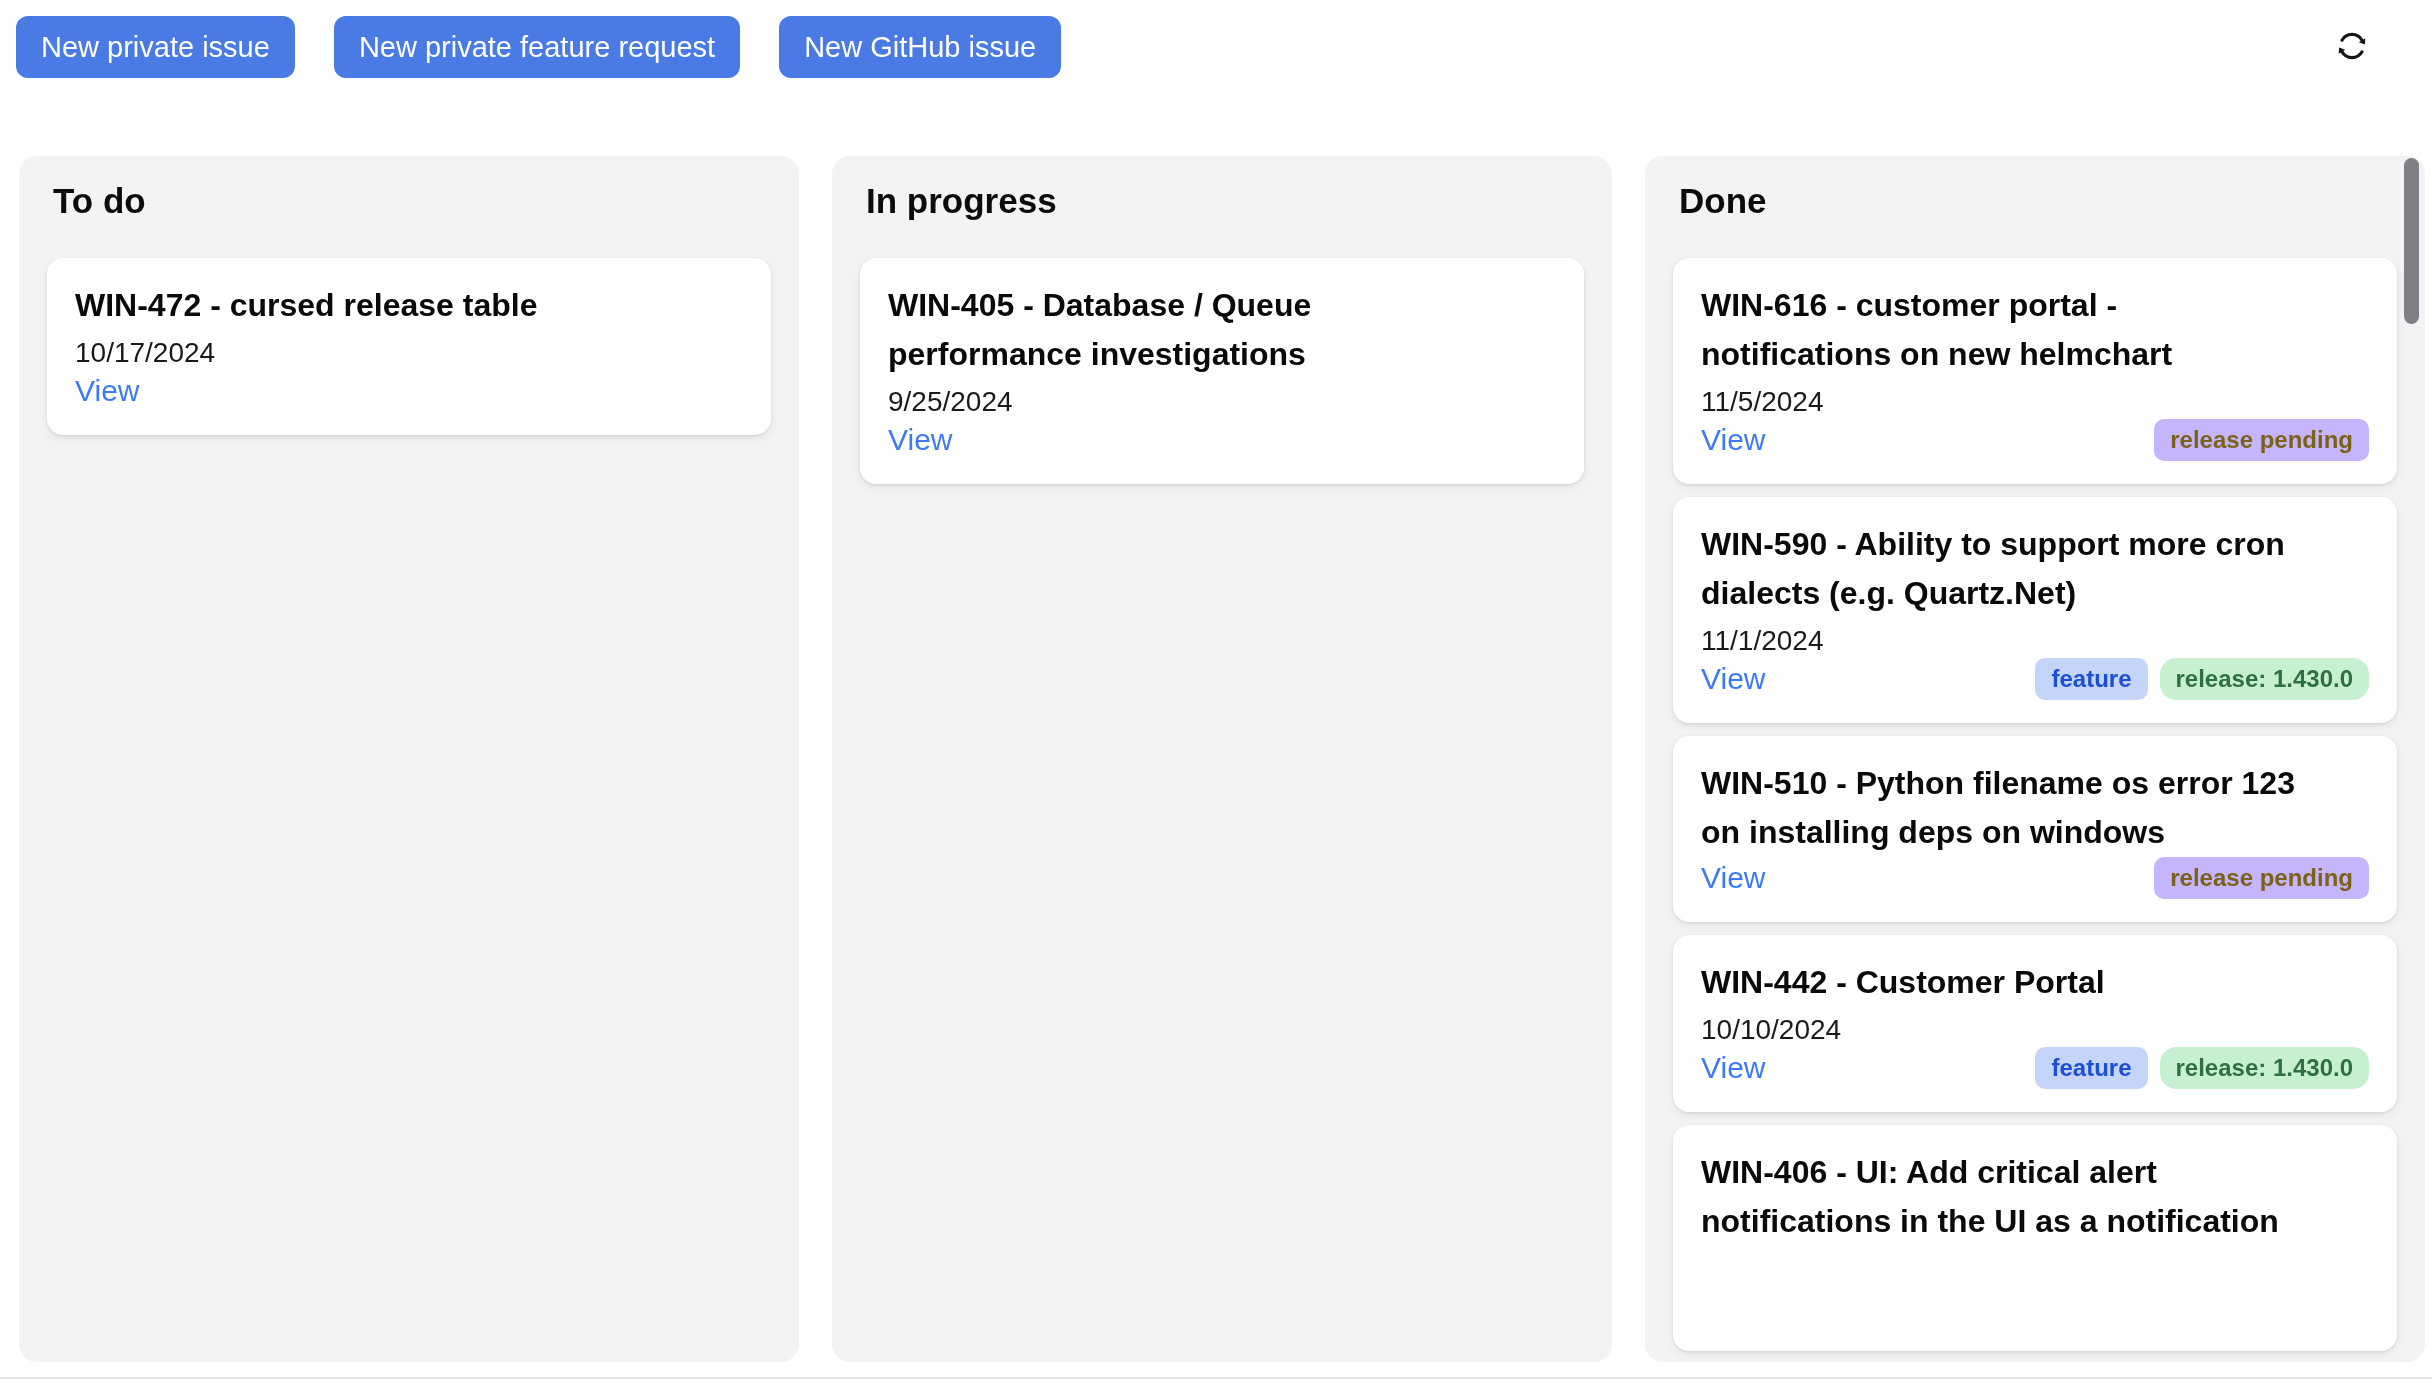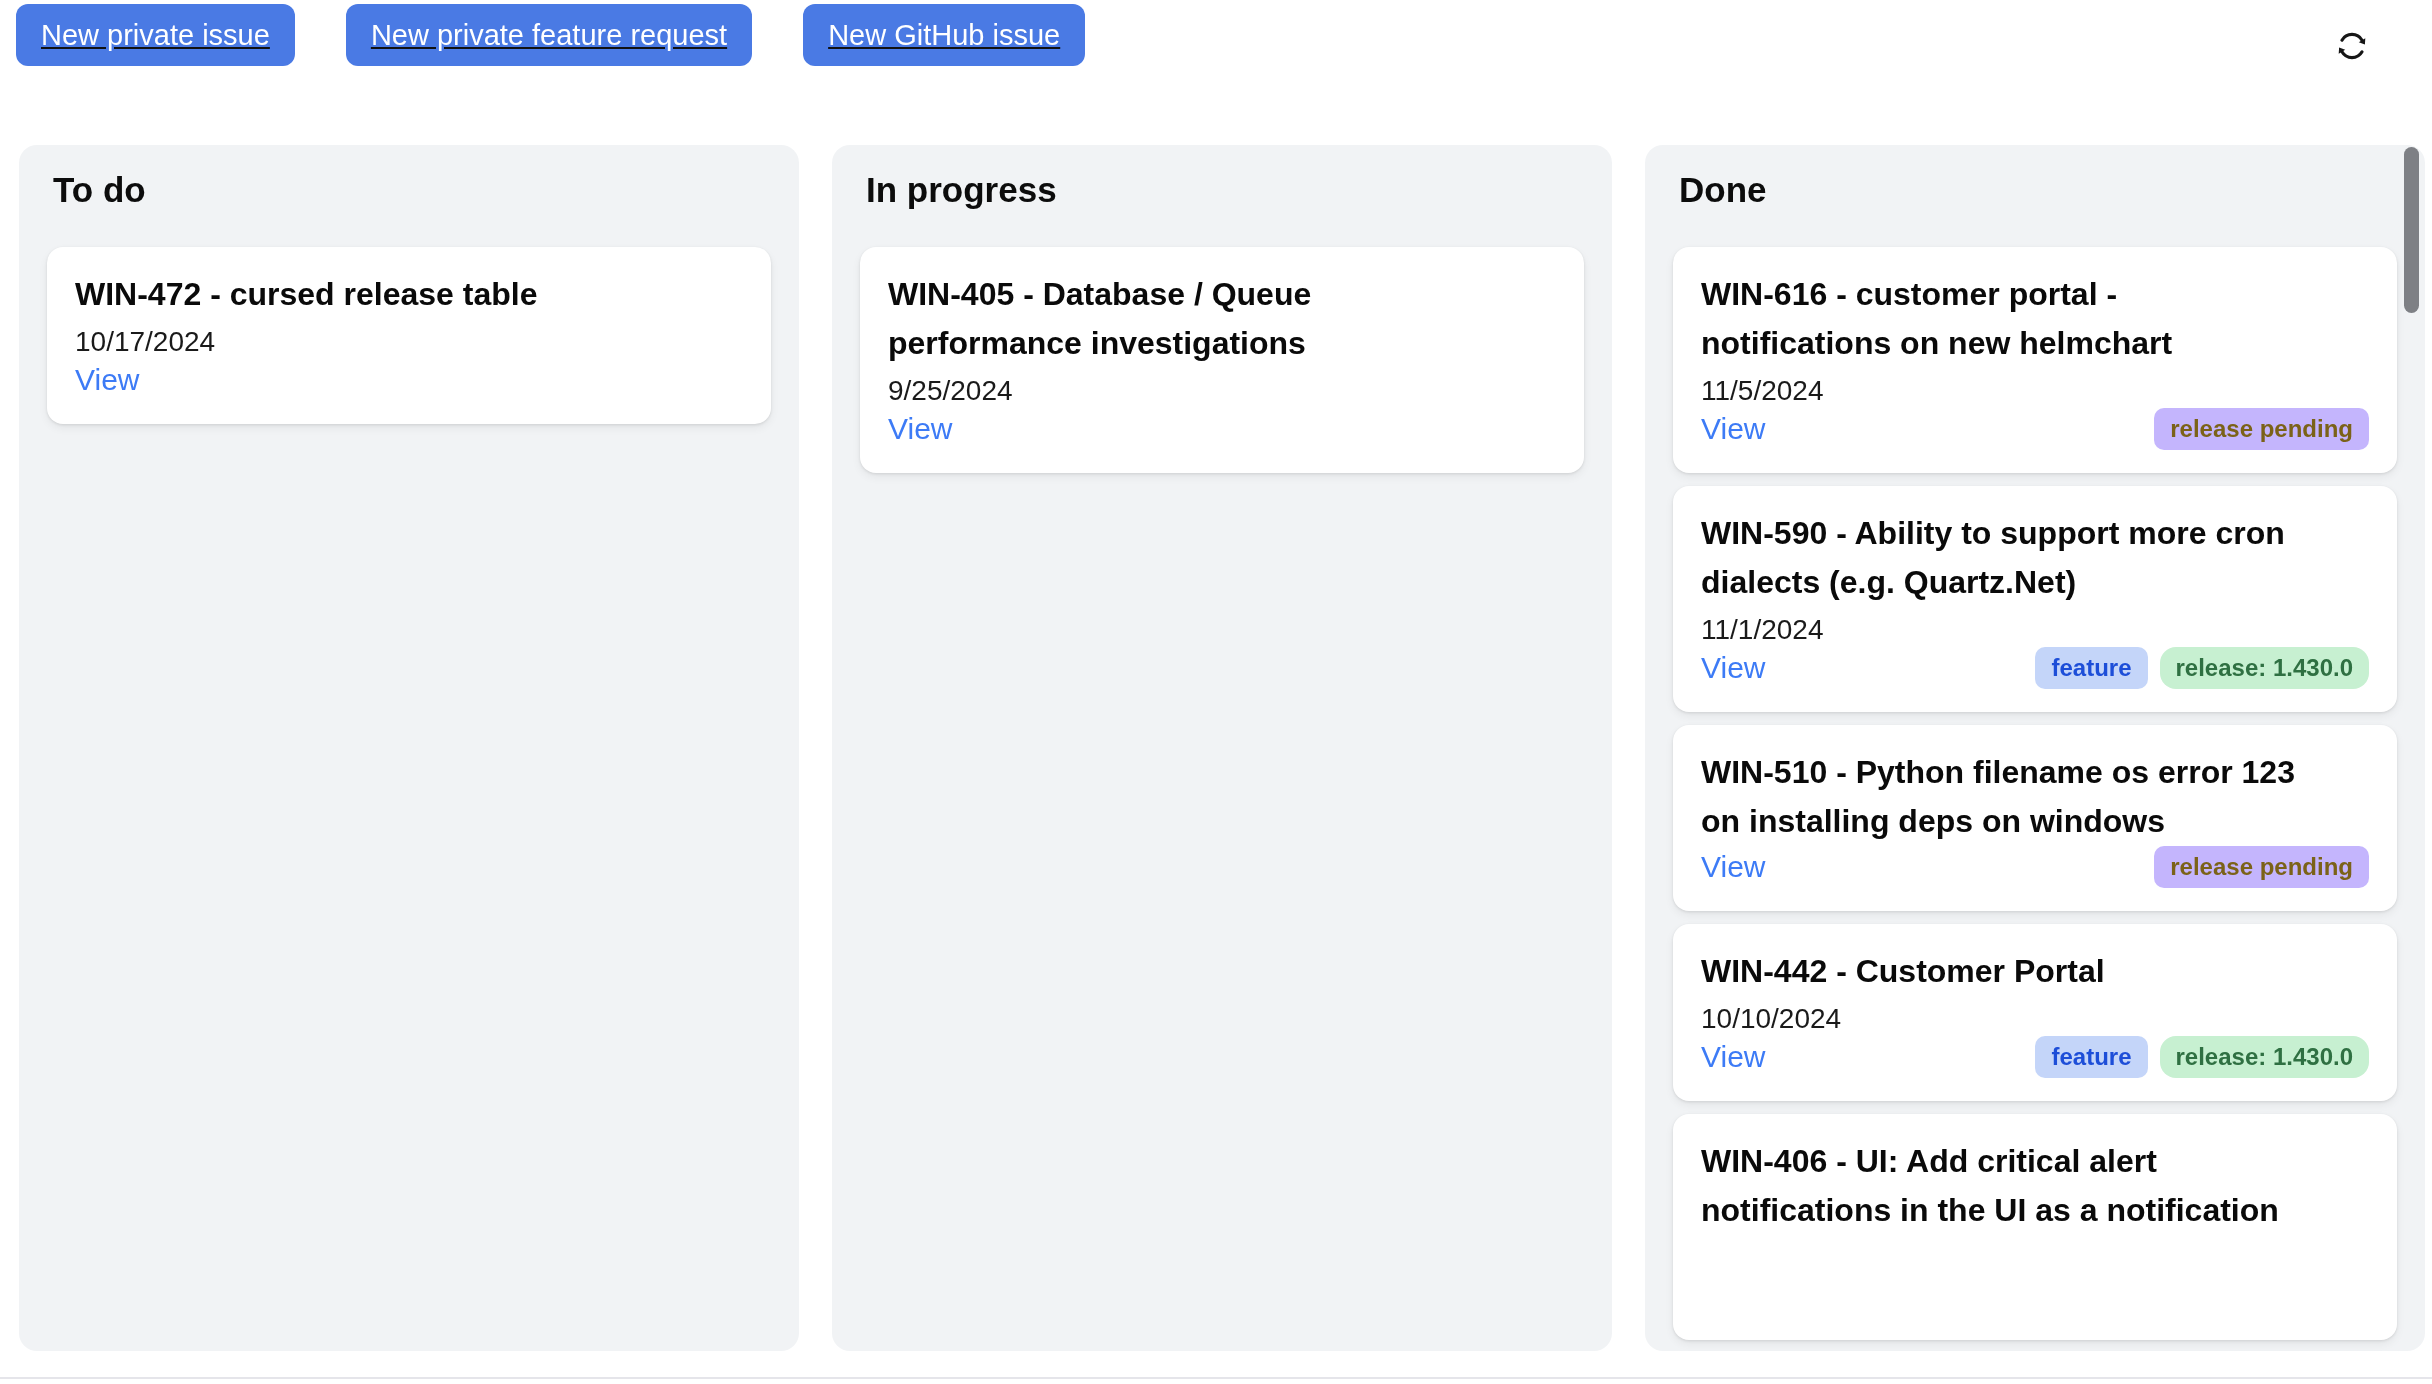--- a/index.html
+++ b/index.html
@@ -3,34 +3,34 @@
 <meta charset="utf-8">
 <style>
   html,body { margin:0; padding:0; }
   body {
     width:2432px; height:1384px; overflow:hidden; position:relative;
     background:#ffffff;
     font-family:"Liberation Sans", sans-serif;
     color:#111;
   }
   
-  .toolbar { position:absolute; left:16px; top:4px; display:flex; gap:51px;text-decoration:underline; }
+  .toolbar { position:absolute; left:16px; top:16px; display:flex; gap:39px; }
   .btn {
     height:62px; padding:0 25px; border:0; border-radius:12px;
     background:#4a7ae4; color:#ffffff; font-size:29px;
     font-family:"Liberation Sans", sans-serif; cursor:pointer;
     display:flex; align-items:center; white-space:nowrap;
   }
   .refresh-btn {
     position:absolute; left:2328px; top:22px; width:48px; height:48px;
     background:none; border:0; padding:0; cursor:pointer;
     display:flex; align-items:center; justify-content:center;
   }
   
-  .board { position:absolute; left:19px; top:145px; display:flex; gap:33px; }
+  .board { position:absolute; left:19px; top:156px; display:flex; gap:33px; }
   .column {
     width:780px; height:1206px; box-sizing:border-box;
     background:#f1f3f5; border-radius:18px;
     padding:24px 28px; position:relative; overflow:hidden;
   }
   .column-title {
     font-size:35px; font-weight:700; line-height:42px;
     margin:0 6px 36px 6px; color:#0c0c0c;
   }
   .card {

